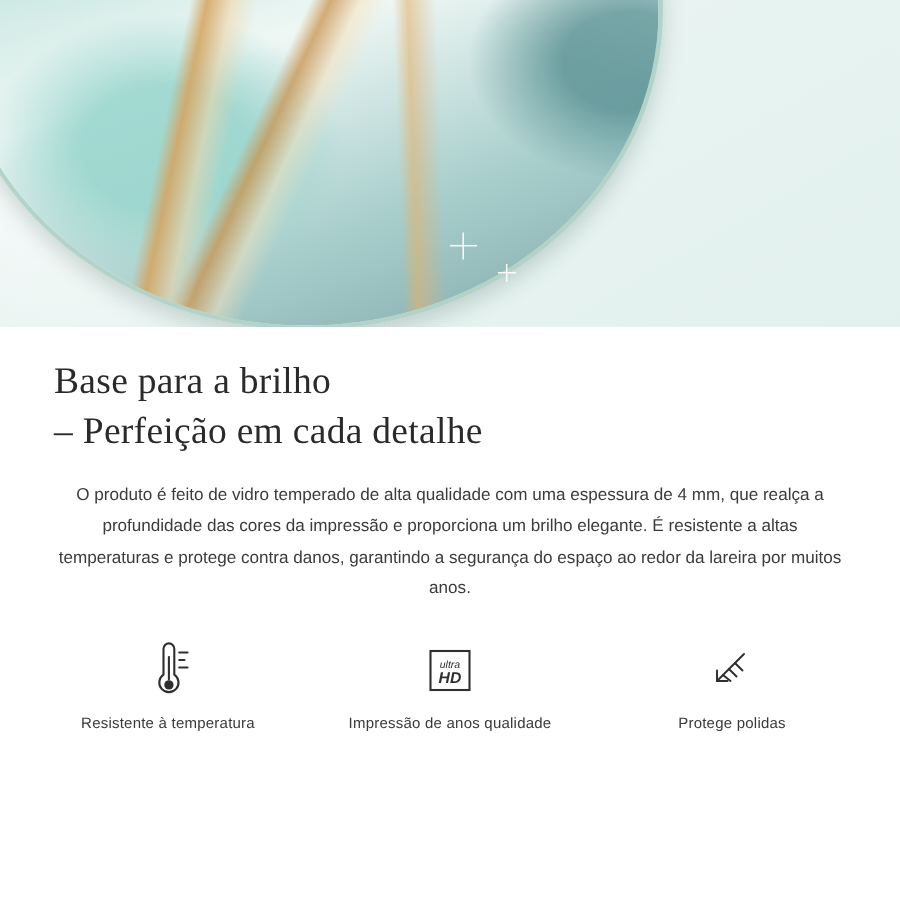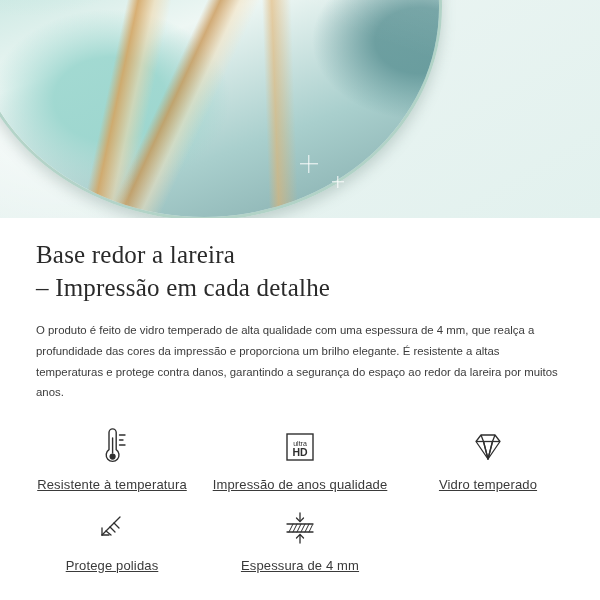--- a/index.html
+++ b/index.html
@@ -101,20 +101,21 @@
     margin: 0 0 16px 0;
     letter-spacing: 0.2px;
   }
   .headline .l2 { display: block; }
   .paragraph {
     font-size: 11.4px;
     line-height: 1.82;
     color: #3b3b3b;
     margin: 0 0 22px 0;
     max-width: 534px;
+    text-align: center;
   }
 
   
   .features {
     display: grid;
     grid-template-columns: repeat(3, 1fr);
     row-gap: 14px;
     padding: 0 18px;
   }
   .feature {
@@ -122,48 +123,48 @@
     flex-direction: column;
     align-items: center;
     text-align: center;
   }
   .feature-icon {
     height: 44px;
     display: flex;
     align-items: center;
     justify-content: center;
     margin-bottom: 8px;
+    font-style: italic;
   }
   .feature-label {
-    font-size: 13px;
+    font-size: 10px;
     color: #3a3a3a;
     letter-spacing: 0.15px;
-    text-decoration: underline;
   }
   svg { display: block; }
 </style>
 </head>
 <body>
 
 <div class="page">
 
   <div class="hero">
     <div class="hero-bg"></div>
     <div class="board">
       <div class="board-art"></div>
       <div class="board-sheen"></div>
     </div>
     <span class="sparkle s1"></span>
     <span class="sparkle s2"></span>
   </div>
 
   <div class="content">
     <h1 class="headline">
-      <span>Base redor a lareira</span>
-      <span class="l2">– Impressão em cada detalhe</span>
+      <span>Base para a brilho</span>
+      <span class="l2">– Perfeição em cada detalhe</span>
     </h1>
     <p class="paragraph">O produto é feito de vidro temperado de alta qualidade com uma espessura de 4 mm, que realça a profundidade das cores da impressão e proporciona um brilho elegante. É resistente a altas temperaturas e protege contra danos, garantindo a segurança do espaço ao redor da lareira por muitos anos.</p>
   </div>
 
   <div class="features">
 
     <div class="feature">
       <div class="feature-icon">
         <svg width="40" height="42" viewBox="0 0 40 42" fill="none" stroke="#2f2f2f" stroke-width="1.4" stroke-linecap="round">
           <path d="M17 6.5a3.6 3.6 0 0 1 7.2 0v17.2a6.4 6.4 0 1 1-7.2 0z"></path>
@@ -182,55 +183,30 @@
         <svg width="40" height="40" viewBox="0 0 40 40">
           <rect x="7" y="7" width="26" height="26" fill="none" stroke="#2f2f2f" stroke-width="1.4"></rect>
           <text x="20" y="18.5" text-anchor="middle" font-family="Liberation Sans, sans-serif" font-size="7" fill="#2f2f2f">ultra</text>
           <text x="20" y="28.5" text-anchor="middle" font-family="Liberation Sans, sans-serif" font-size="10.5" font-weight="bold" fill="#2f2f2f">HD</text>
         </svg>
       </div>
       <div class="feature-label">Impressão de anos qualidade</div>
     </div>
 
 
-    <div class="feature">
-      <div class="feature-icon">
-        <svg width="42" height="38" viewBox="0 0 42 38" fill="none" stroke="#2f2f2f" stroke-width="1.3" stroke-linejoin="round">
-          <path d="M9 13.5 14 7h14l5 6.5L21 31z"></path>
-          <path d="M9 13.5h24"></path>
-          <path d="M14 7l2.5 6.5L21 31l4.5-17.5L28 7"></path>
-          <path d="M16.5 13.5 21 31l4.5-17.5"></path>
-        </svg>
-      </div>
-      <div class="feature-label">Vidro temperado</div>
-    </div>
 
     <div class="feature">
       <div class="feature-icon">
         <svg width="40" height="38" viewBox="0 0 40 38" fill="none" stroke="#2f2f2f" stroke-width="1.3" stroke-linecap="round">
           <path d="M10 26 L28 8"></path>
           <path d="M10 26 L10 19"></path>
           <path d="M10 26 L17 26"></path>
           <path d="M14 22 L19 26"></path>
           <path d="M18 18 L23 23"></path>
           <path d="M22 14 L27 19"></path>
         </svg>
       </div>
       <div class="feature-label">Protege polidas</div>
     </div>
 
-    <div class="feature">
-      <div class="feature-icon">
-        <svg width="44" height="40" viewBox="0 0 44 40" fill="none" stroke="#2f2f2f" stroke-width="1.3" stroke-linecap="round">
-          <line x1="22" y1="5" x2="22" y2="13"></line>
-          <path d="M18.5 10 22 13.6 25.5 10"></path>
-          <line x1="9" y1="16" x2="35" y2="16"></line>
-          <line x1="9" y1="24" x2="35" y2="24"></line>
-          <path d="M11 24 L15 16 M15 24 L19 16 M19 24 L23 16 M23 24 L27 16 M27 24 L31 16 M31 24 L34.5 16.8" stroke-width="1"></path>
-          <line x1="22" y1="35" x2="22" y2="27"></line>
-          <path d="M18.5 30 22 26.4 25.5 30"></path>
-        </svg>
-      </div>
-      <div class="feature-label">Espessura de 4 mm</div>
-    </div>
 
   </div>
 </div>
 
 </body></html>

